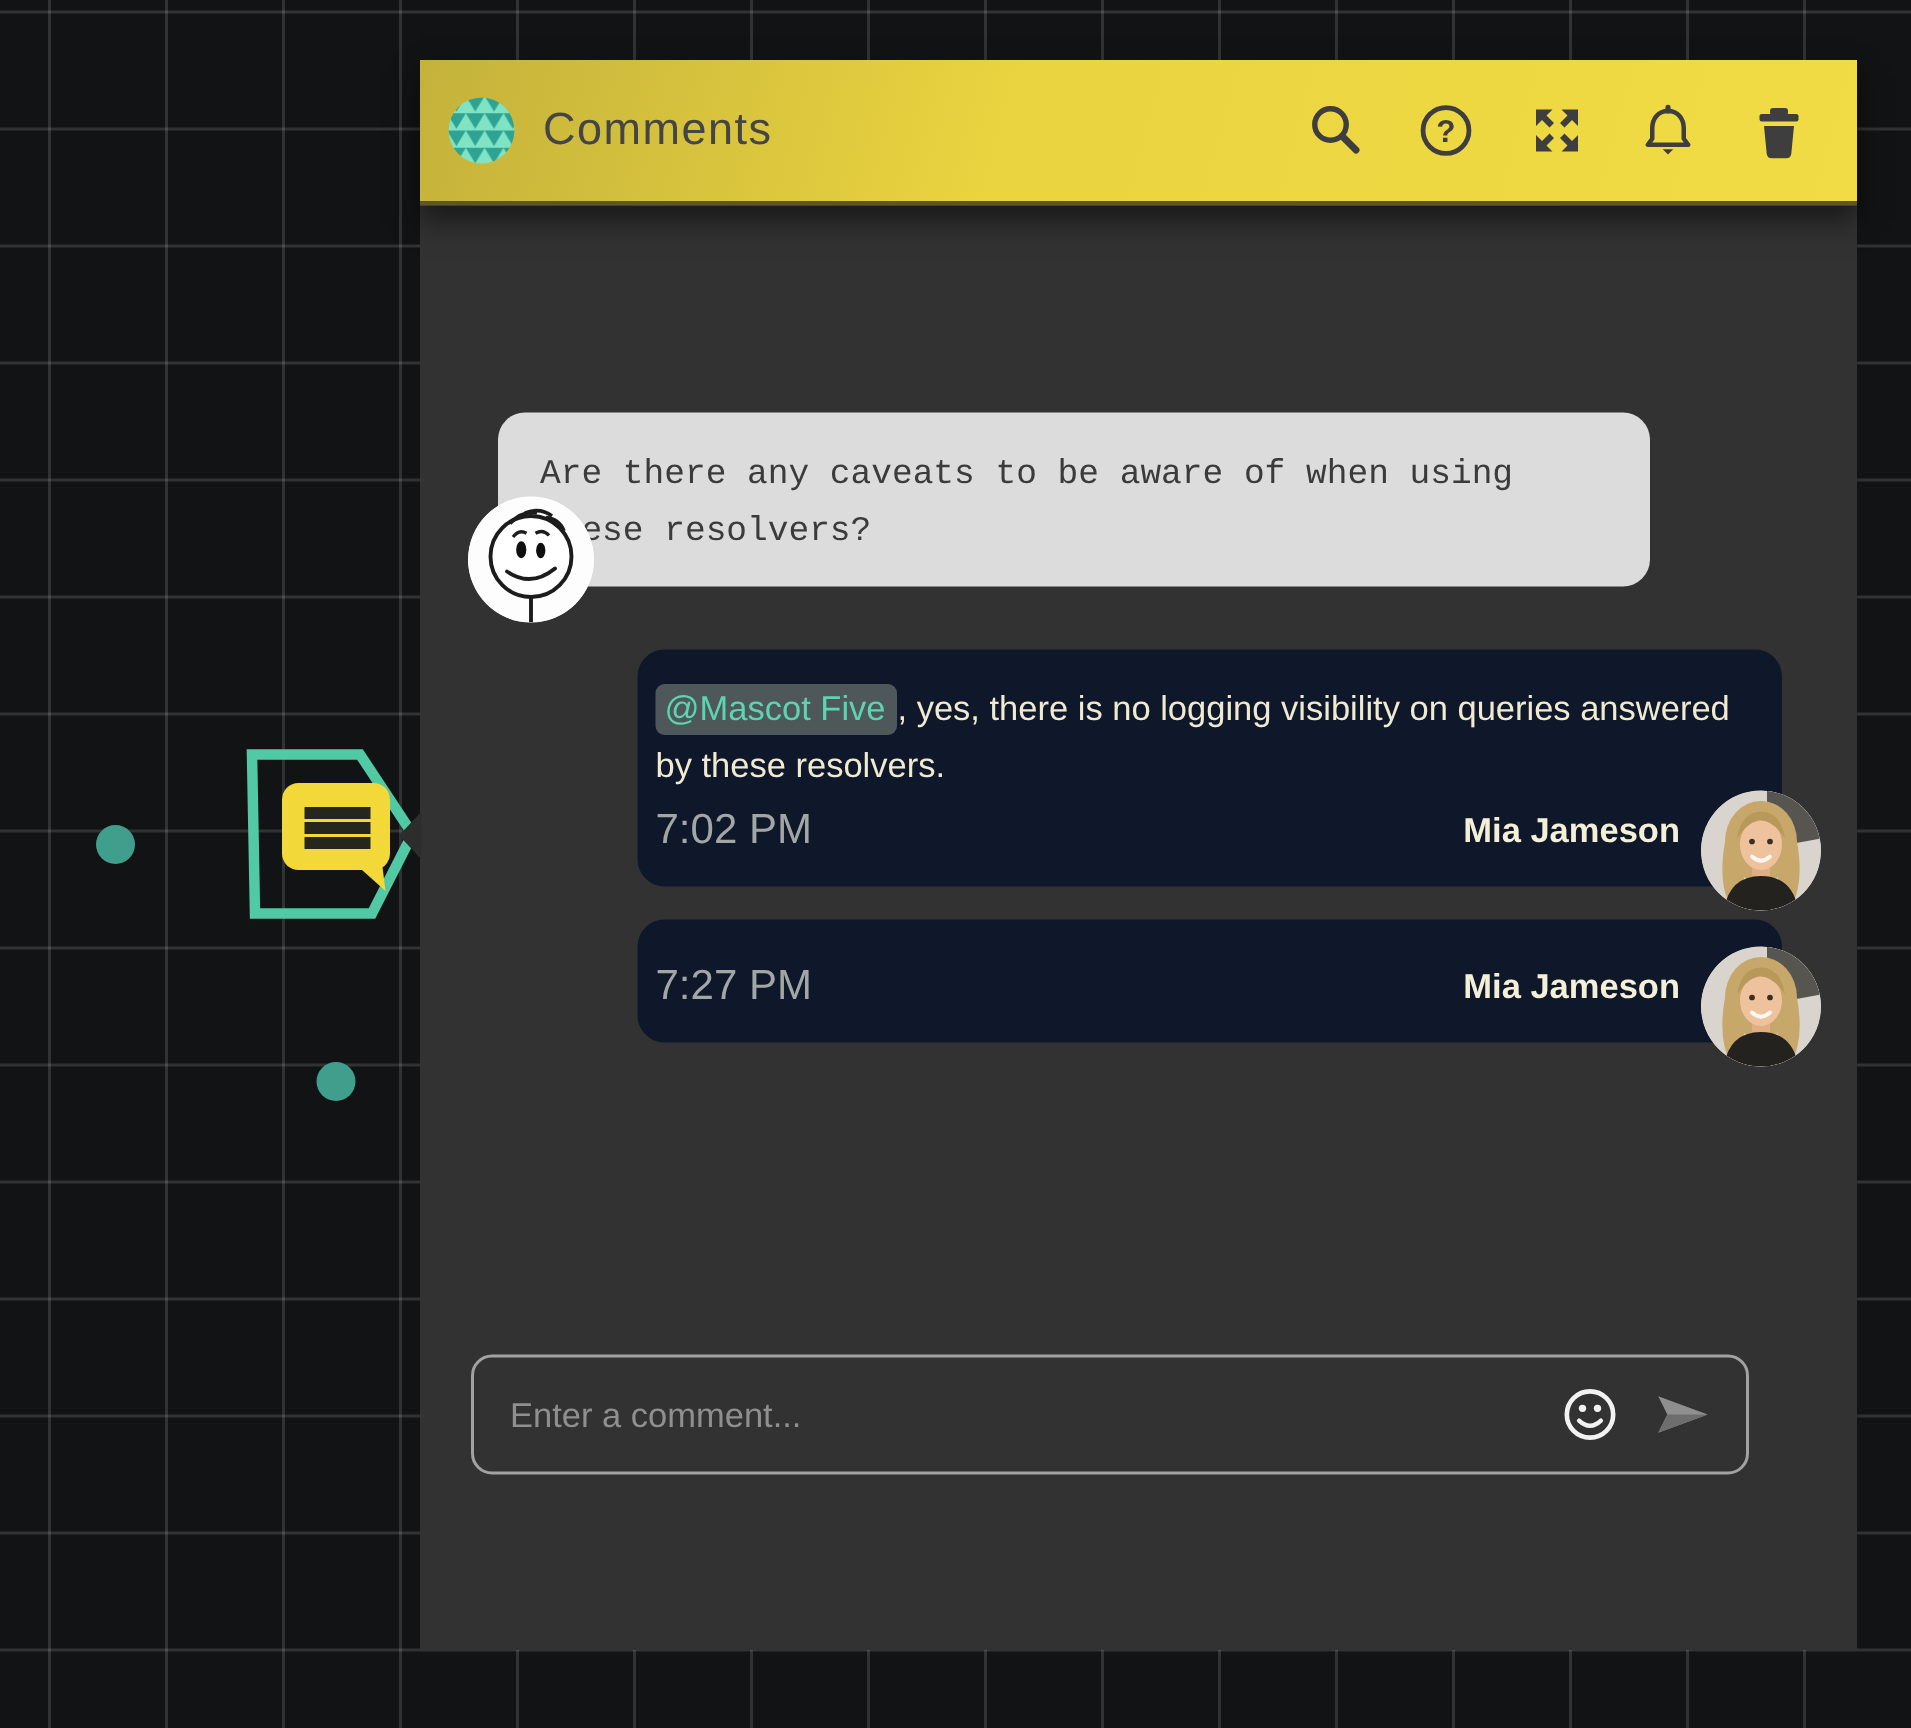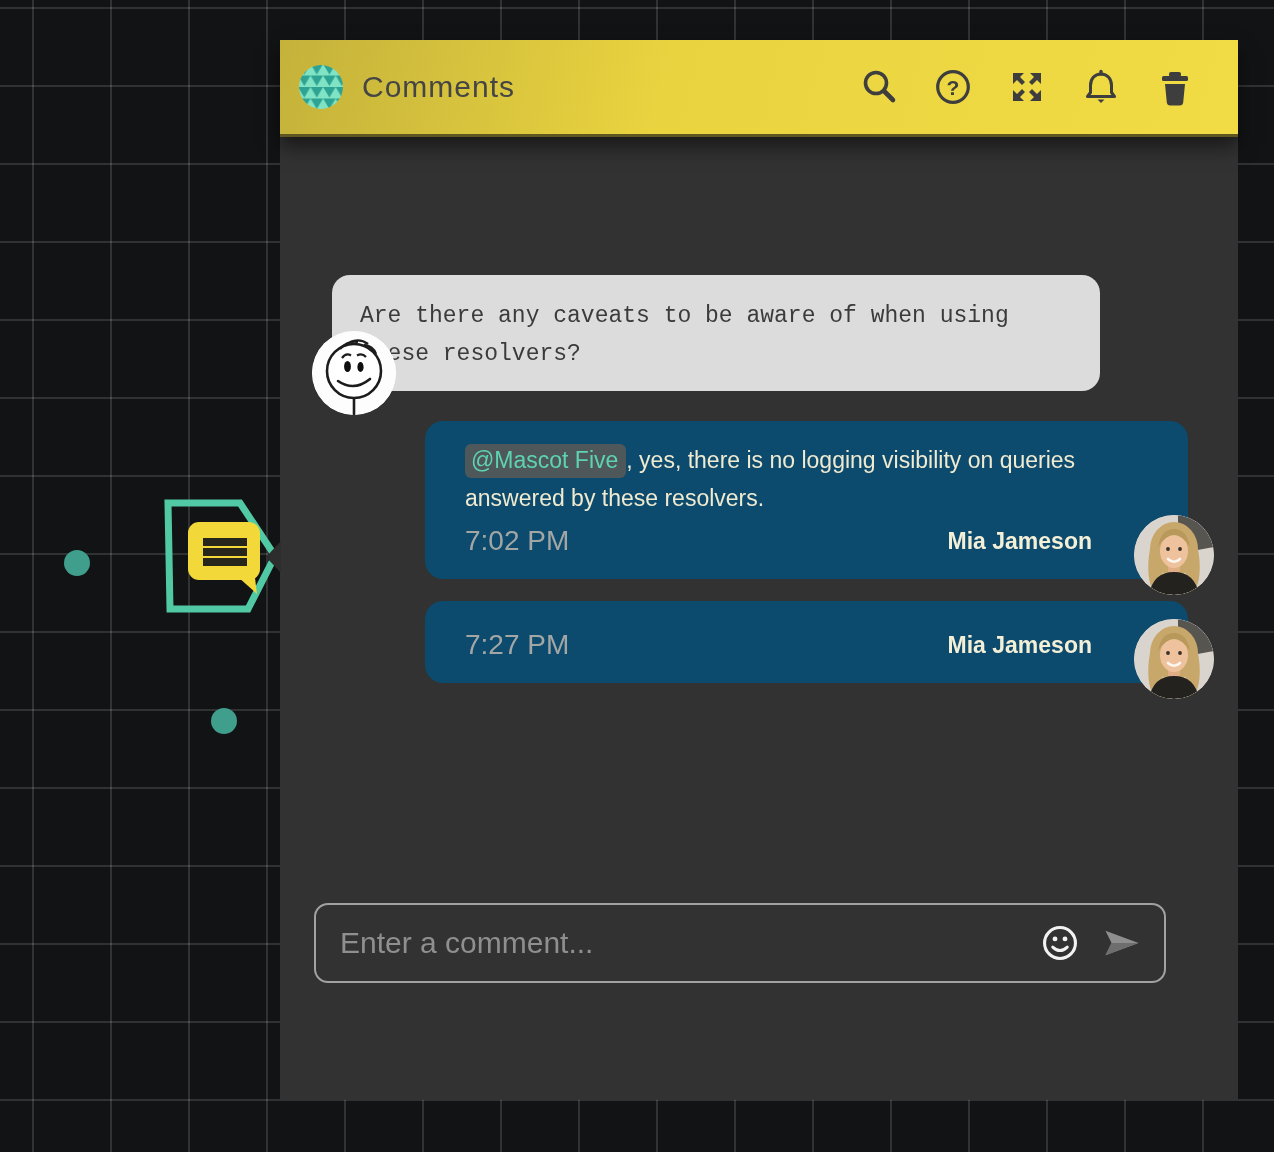--- a/index.html
+++ b/index.html
@@ -29,21 +29,21 @@
   }
   .callout-arrow{
     position:absolute; left:-14px; top:501px; width:0; height:0;
     border-top:16px solid transparent; border-bottom:16px solid transparent;
     border-right:15px solid #2d2d2d;
   }
 
   .panel-header{
     position:relative; z-index:2; height:97px;
     display:flex; align-items:center; gap:18px;
-    padding:0 43px 0 18px;
+    padding:0 32px 0 18px;
     background:linear-gradient(105deg,#c4b23b 0%, #e9d33f 40%, #f2dc45 100%);
     border-bottom:3px solid #5e5722;
     box-shadow:0 10px 18px rgba(0,0,0,0.5);
   }
   .logo{ width:46px; height:46px; flex:0 0 auto; }
   .panel-title{
     font-size:30px; font-weight:400; color:#454545; letter-spacing:1px;
   }
   .header-actions{ margin-left:auto; display:flex; align-items:center; gap:34px; }
   .icon-btn{ background:none; border:none; width:40px; height:40px; padding:0; cursor:pointer;
@@ -54,21 +54,21 @@
   .messages{ padding-top:138px; }
   .msg{ position:relative; border-radius:18px; }
   .msg-text{ font-size:23px; line-height:38px; }
   .msg-meta{ display:flex; justify-content:space-between; align-items:center; margin-top:8px; font-size:23px; }
 
   .msg.incoming{ margin:0 138px 0 52px; background:#dcdcdc; padding:22px 30px 18px 28px; }
   .msg.incoming .msg-text{ color:#3b3b3b;font-family:Liberation Mono, monospace; }
   .msg.incoming .author{ font-weight:700; color:#2d2d2d; margin-left:62px; }
   .msg.incoming .time{ color:#4e4e4e; }
 
-  .msg.outgoing{ margin:30px 50px 0 145px; background:#0c4a6e; padding:20px 40px 22px; }
+  .msg.outgoing{ margin:42px 50px 0 145px; background:#0f172a; padding:20px 12px 22px; }
   .msg.outgoing.second{ margin-top:22px; }
   .msg.outgoing .msg-text{ color:#f0ead0; }
   .msg.outgoing .time{ color:#a2a6a5; font-size:28px; }
   .msg.outgoing .author{ font-weight:700; color:#f4efd7; margin-right:56px; }
 
   .mention{ color:#5ed3b2; background:#4e585a; border-radius:6px; padding:3px 8px 5px 6px; }
 
   .avatar{ position:absolute; border-radius:50%; overflow:hidden; }
   .avatar svg{ display:block; width:100%; height:100%; }
   .avatar.mascot{ left:-20px; bottom:-24px; width:84px; height:84px; background:#fdfdfd; }
@@ -76,21 +76,21 @@
 
   
   .composer{
     position:absolute; left:34px; top:863px; width:852px; height:80px;
     border:2px solid #a2a2a2; border-radius:14px;
     display:flex; align-items:center; background:transparent;
   }
   .comment-input{
     flex:1; height:100%; background:none; border:none; outline:none;
     font-family:"Liberation Sans", sans-serif;
-    font-size:30px; color:#f97316; padding:0 10px 0 24px;
+    font-size:23px; color:#f97316; padding:0 10px 0 24px;
   }
   .comment-input::placeholder{ color:#8f8f8f; }
   .composer .icon-btn{ margin-right:22px; }
   .emoji-btn svg{ width:44px; height:44px; }
   .send-btn svg{ width:46px; height:40px; }
 </style>
 </head>
 <body>
 
 <div class="stage">

